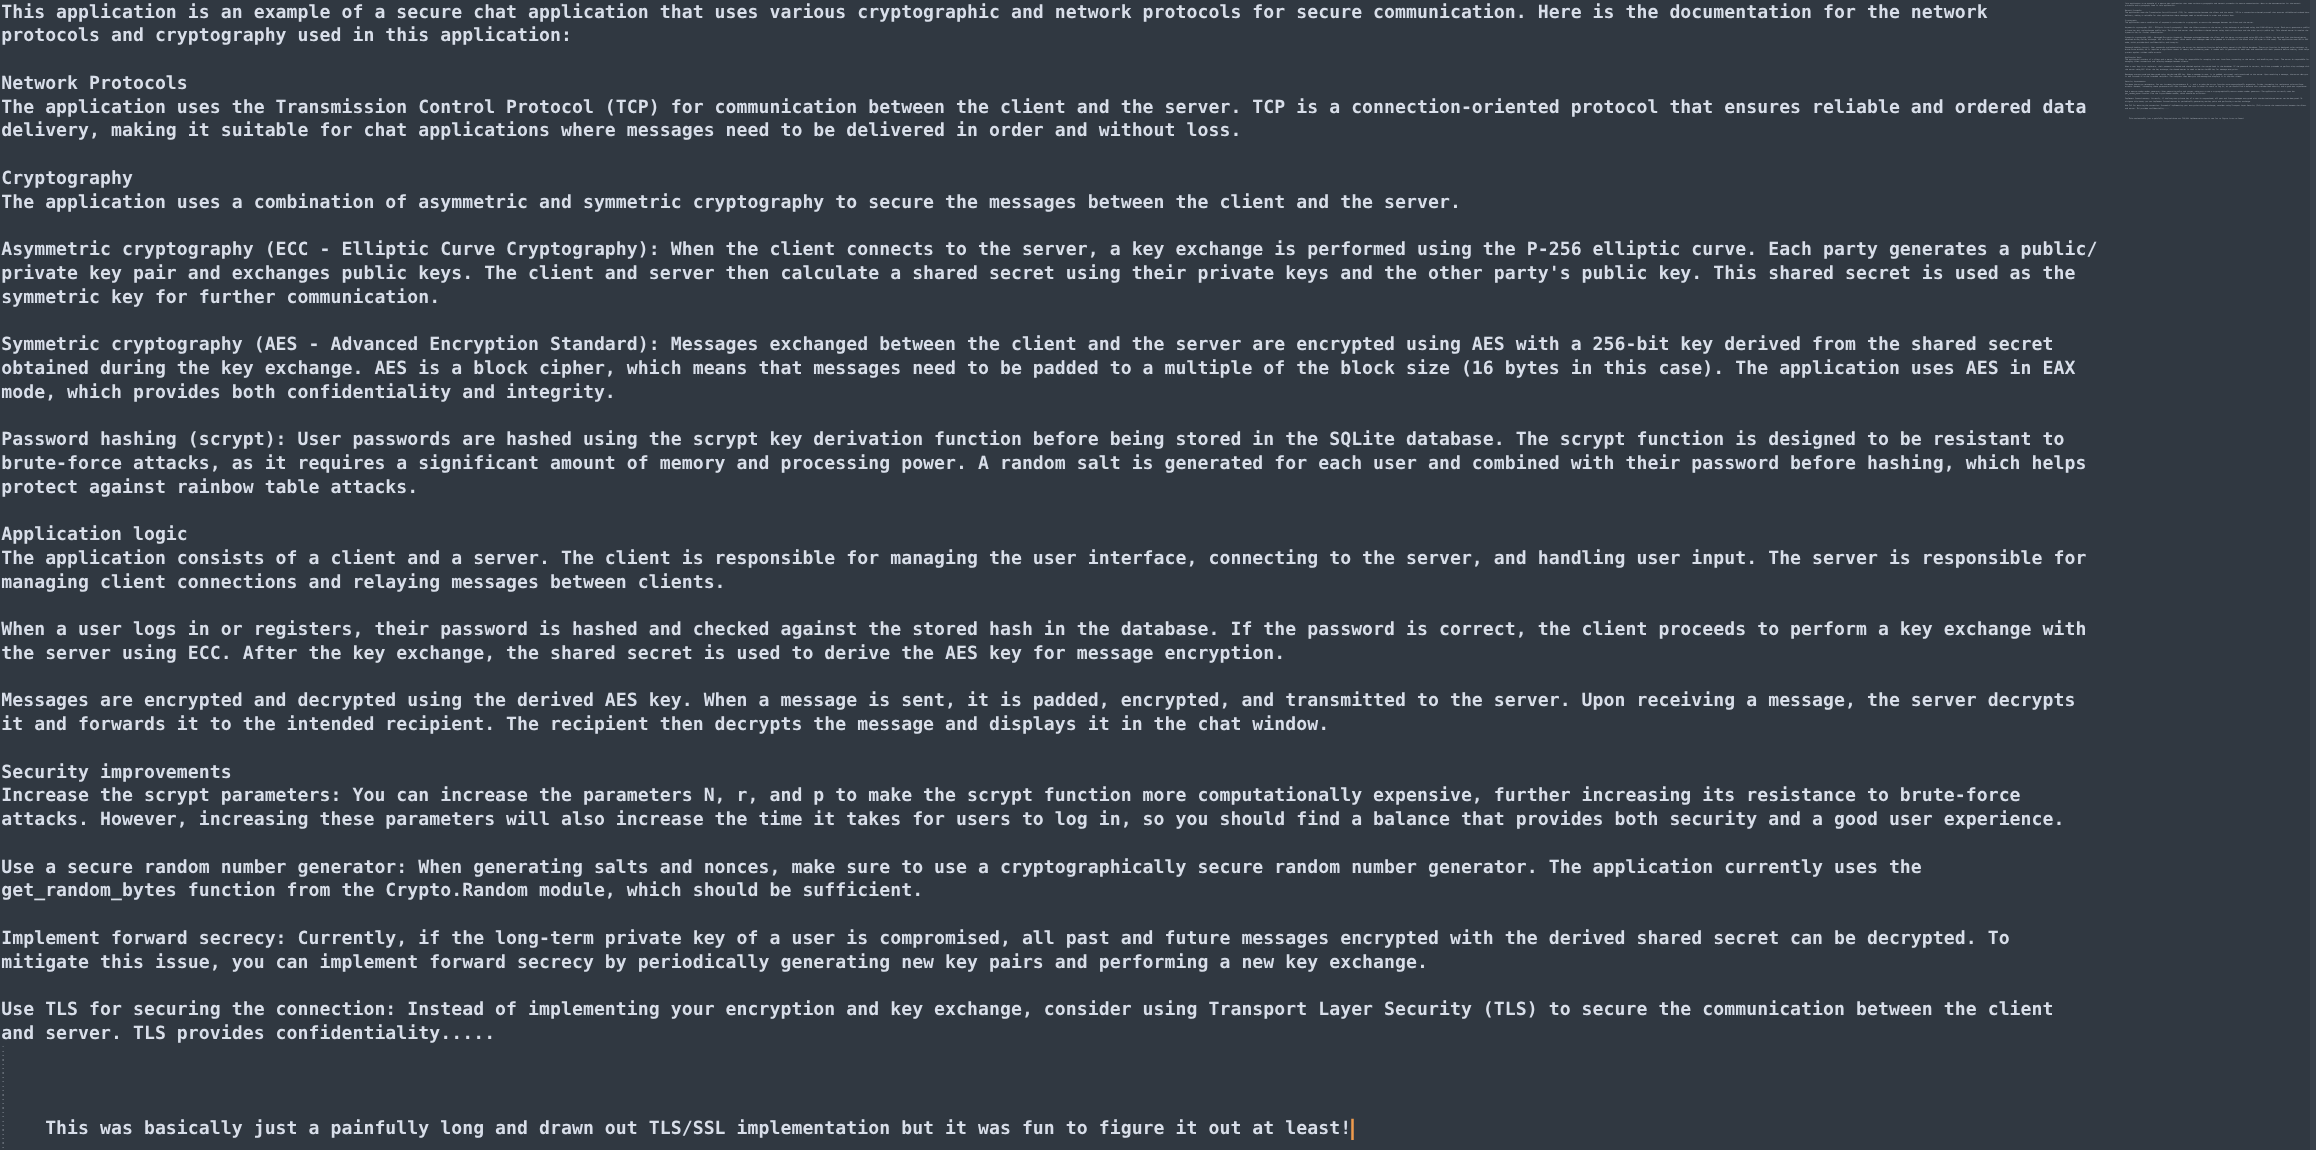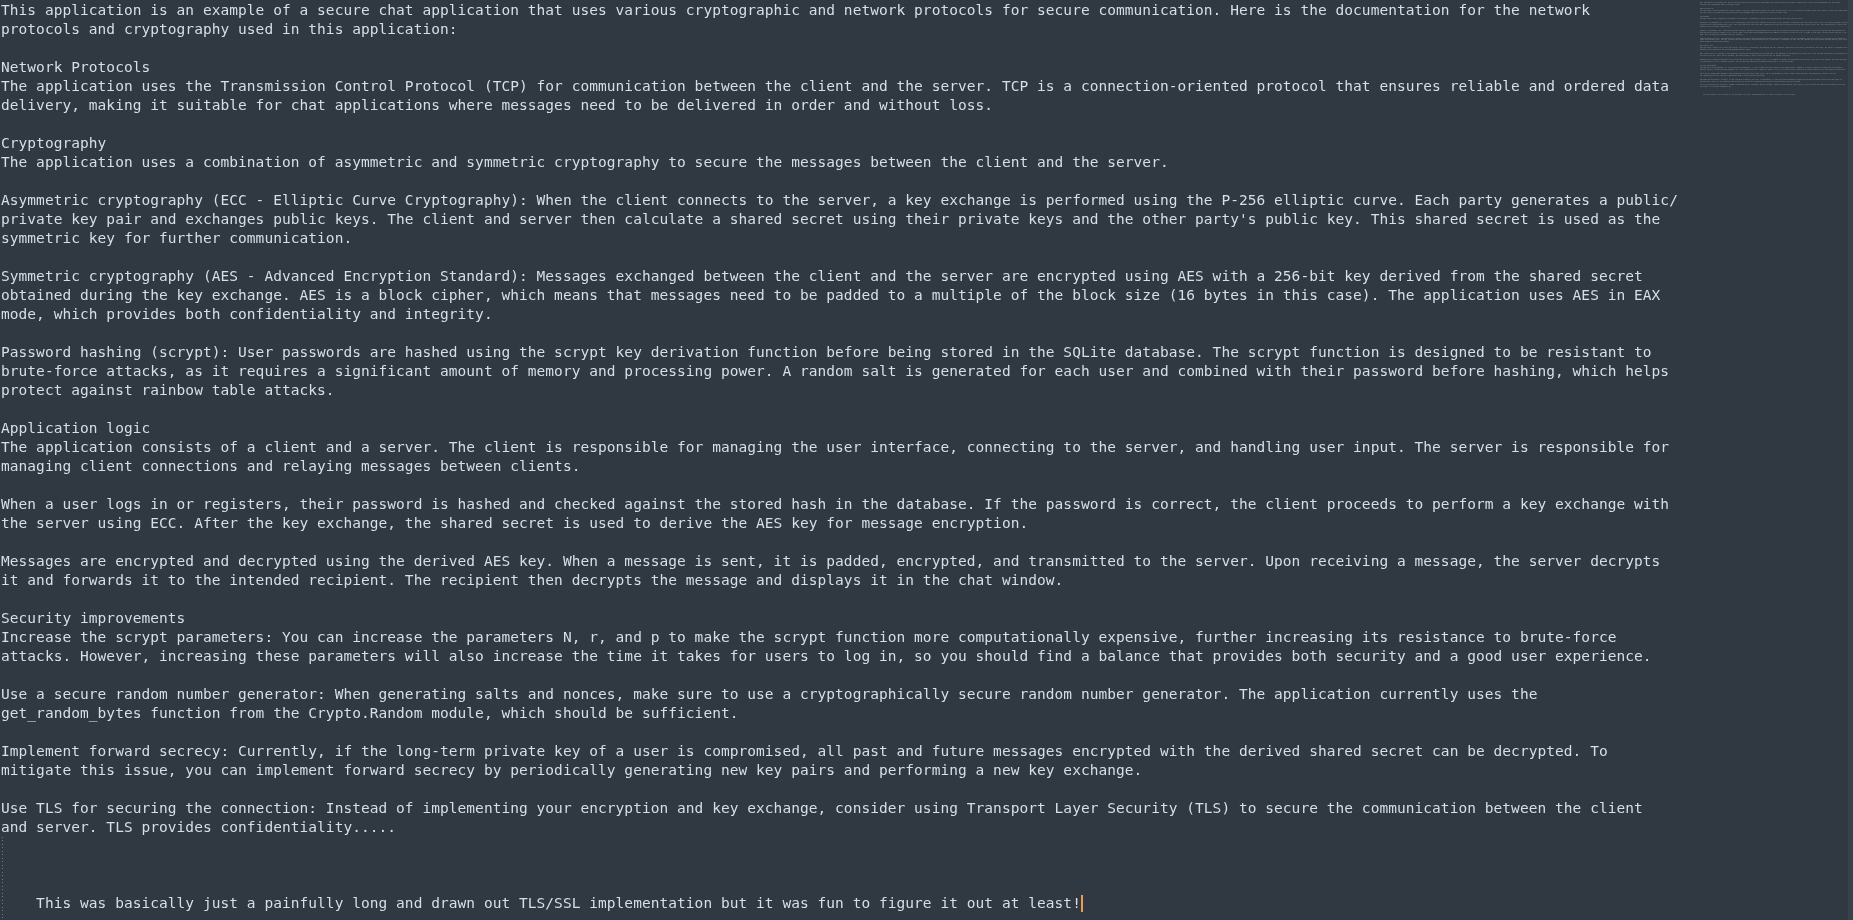--- a/index.html
+++ b/index.html
@@ -13,20 +13,21 @@
   html, body { width: 1853px; height: 920px; overflow: hidden; }
   body {
     background: var(--bg);
     font-family: "DejaVu Sans Mono", "Liberation Mono", monospace;
   }
   .editor {
     position: relative;
     width: 1853px;
     height: 920px;
     background: var(--bg);
+    font-weight: bold;
   }
   .doc-text {
     position: absolute;
     top: 1px;
     left: 1px;
     white-space: pre;
     font-size: 14.5px;
     letter-spacing: 0.05px;
     line-height: 19px;
     color: var(--fg);

